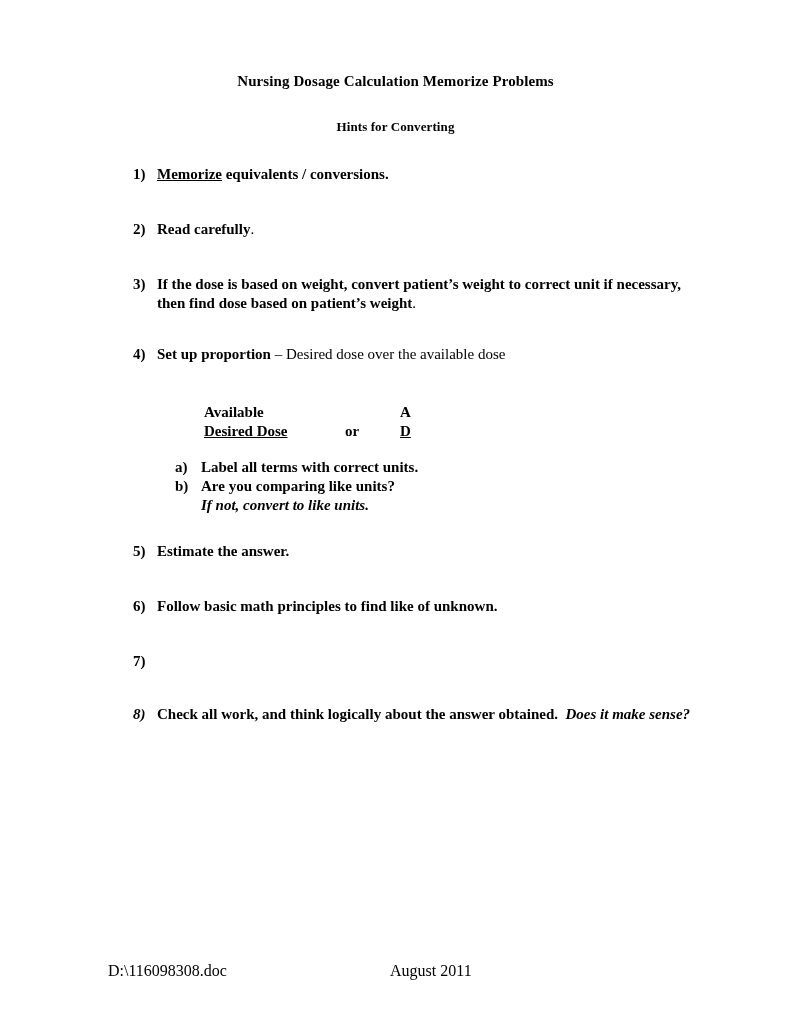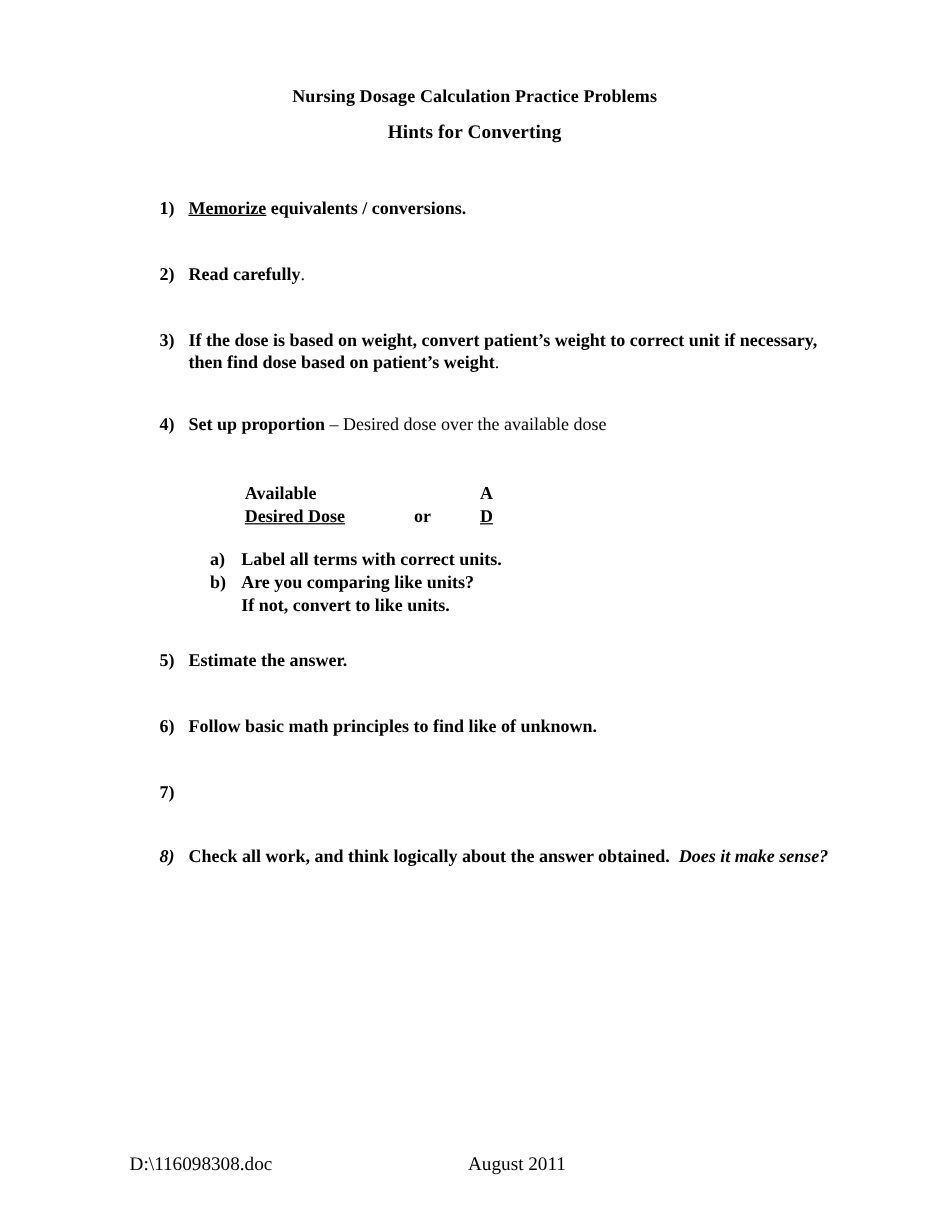--- a/index.html
+++ b/index.html
@@ -25,25 +25,25 @@
     width: 791px;
     text-align: center;
   }
   .doc-title {
     font-size: 15px;
     font-weight: bold;
     letter-spacing: 0.1px;
     line-height: 18px;
   }
   .doc-subtitle {
-    font-size: 16px;
+    font-size: 13px;
     font-weight: bold;
     letter-spacing: 0.1px;
     line-height: 18px;
-    margin-top: 12px;
+    margin-top: 28px;
   }
 
   
   .body-list {
     position: absolute;
     left: 133px;
     top: 165px;
     width: 560px;
   }
   .item {
@@ -124,20 +124,21 @@
     position: relative;
     padding-left: 26px;
   }
   .subitem .marker {
     position: absolute;
     left: 0;
     top: 0;
   }
   .subitem .cont {
     display: block;
+    font-style: italic;
   }
 
   
   .footer {
     position: absolute;
     left: 0;
     top: 962px;
     width: 791px;
     height: 20px;
     font-size: 16px;
@@ -157,21 +158,21 @@
     top: 0;
     white-space: pre;
   }
 </style>
 </head>
 <body>
 
 <div class="page">
 
   <div class="title-block">
-    <div class="doc-title">Nursing Dosage Calculation Practice Problems</div>
+    <div class="doc-title">Nursing Dosage Calculation Memorize Problems</div>
     <div class="doc-subtitle">Hints for Converting</div>
   </div>
 
   <div class="body-list">
 
     <div class="item" id="item-1">
       <span class="marker">1)</span>
       <span class="u">Memorize</span><span> equivalents / conversions.</span>
     </div>
 

